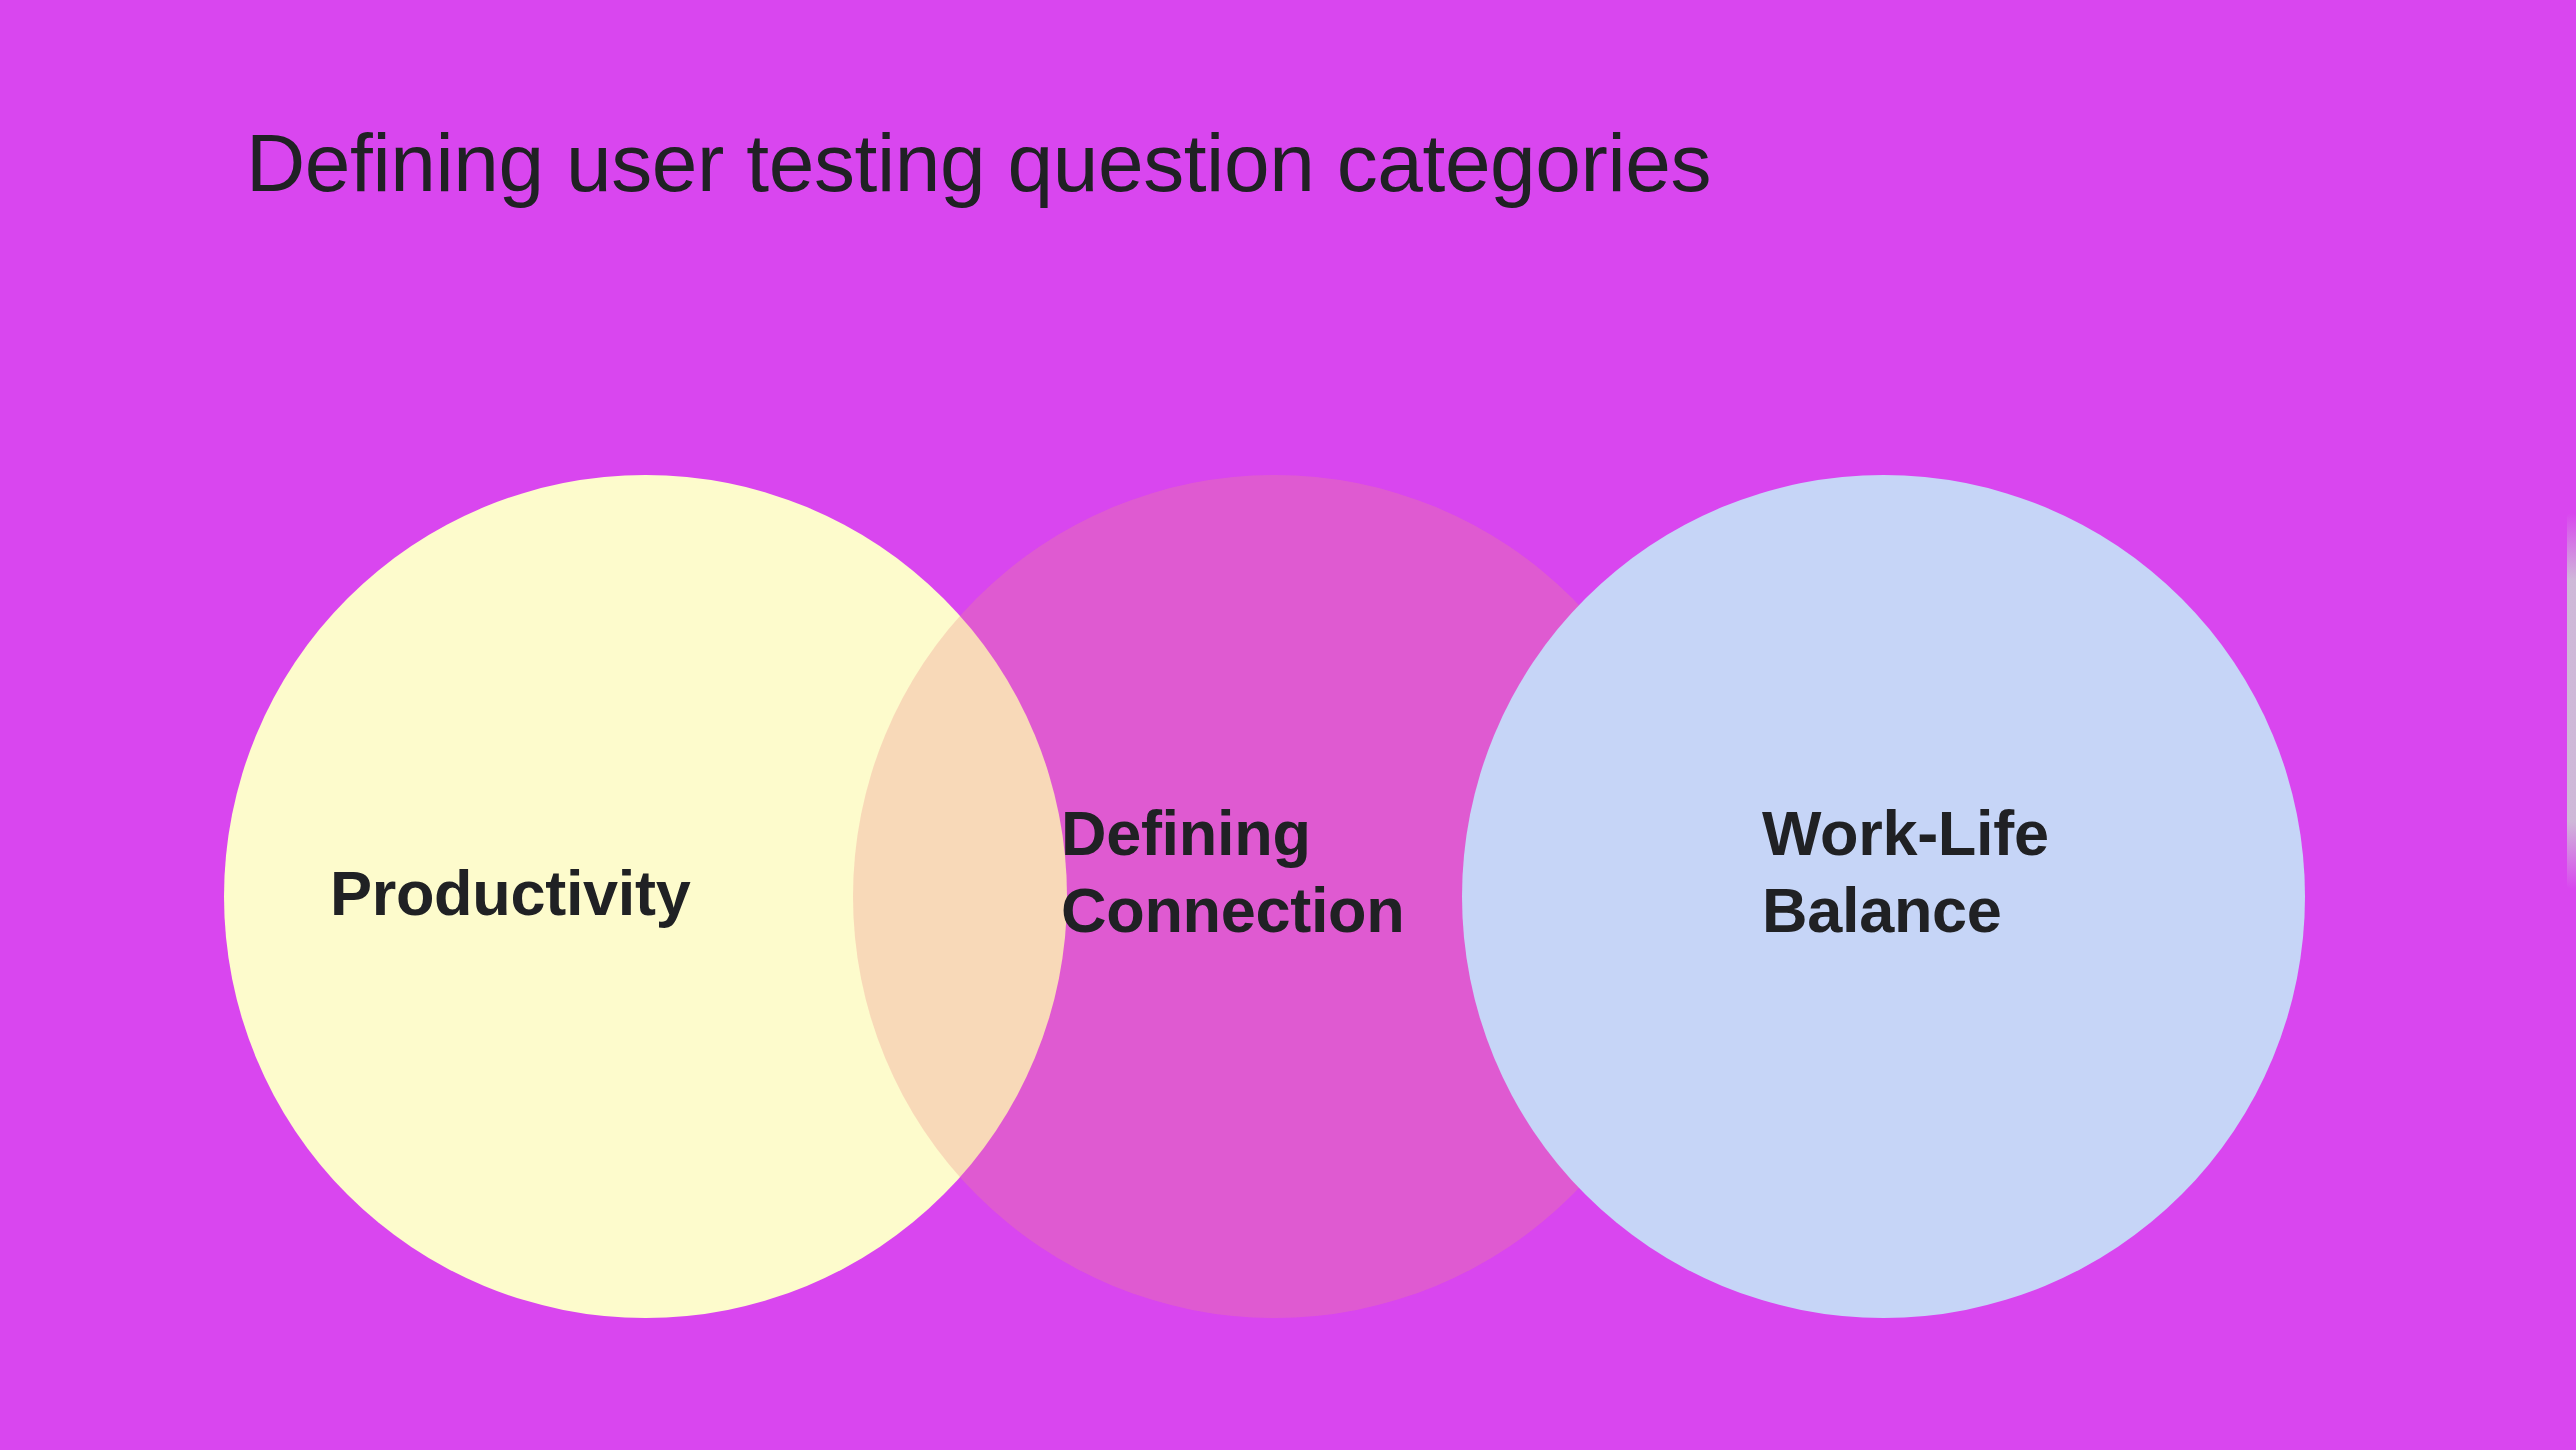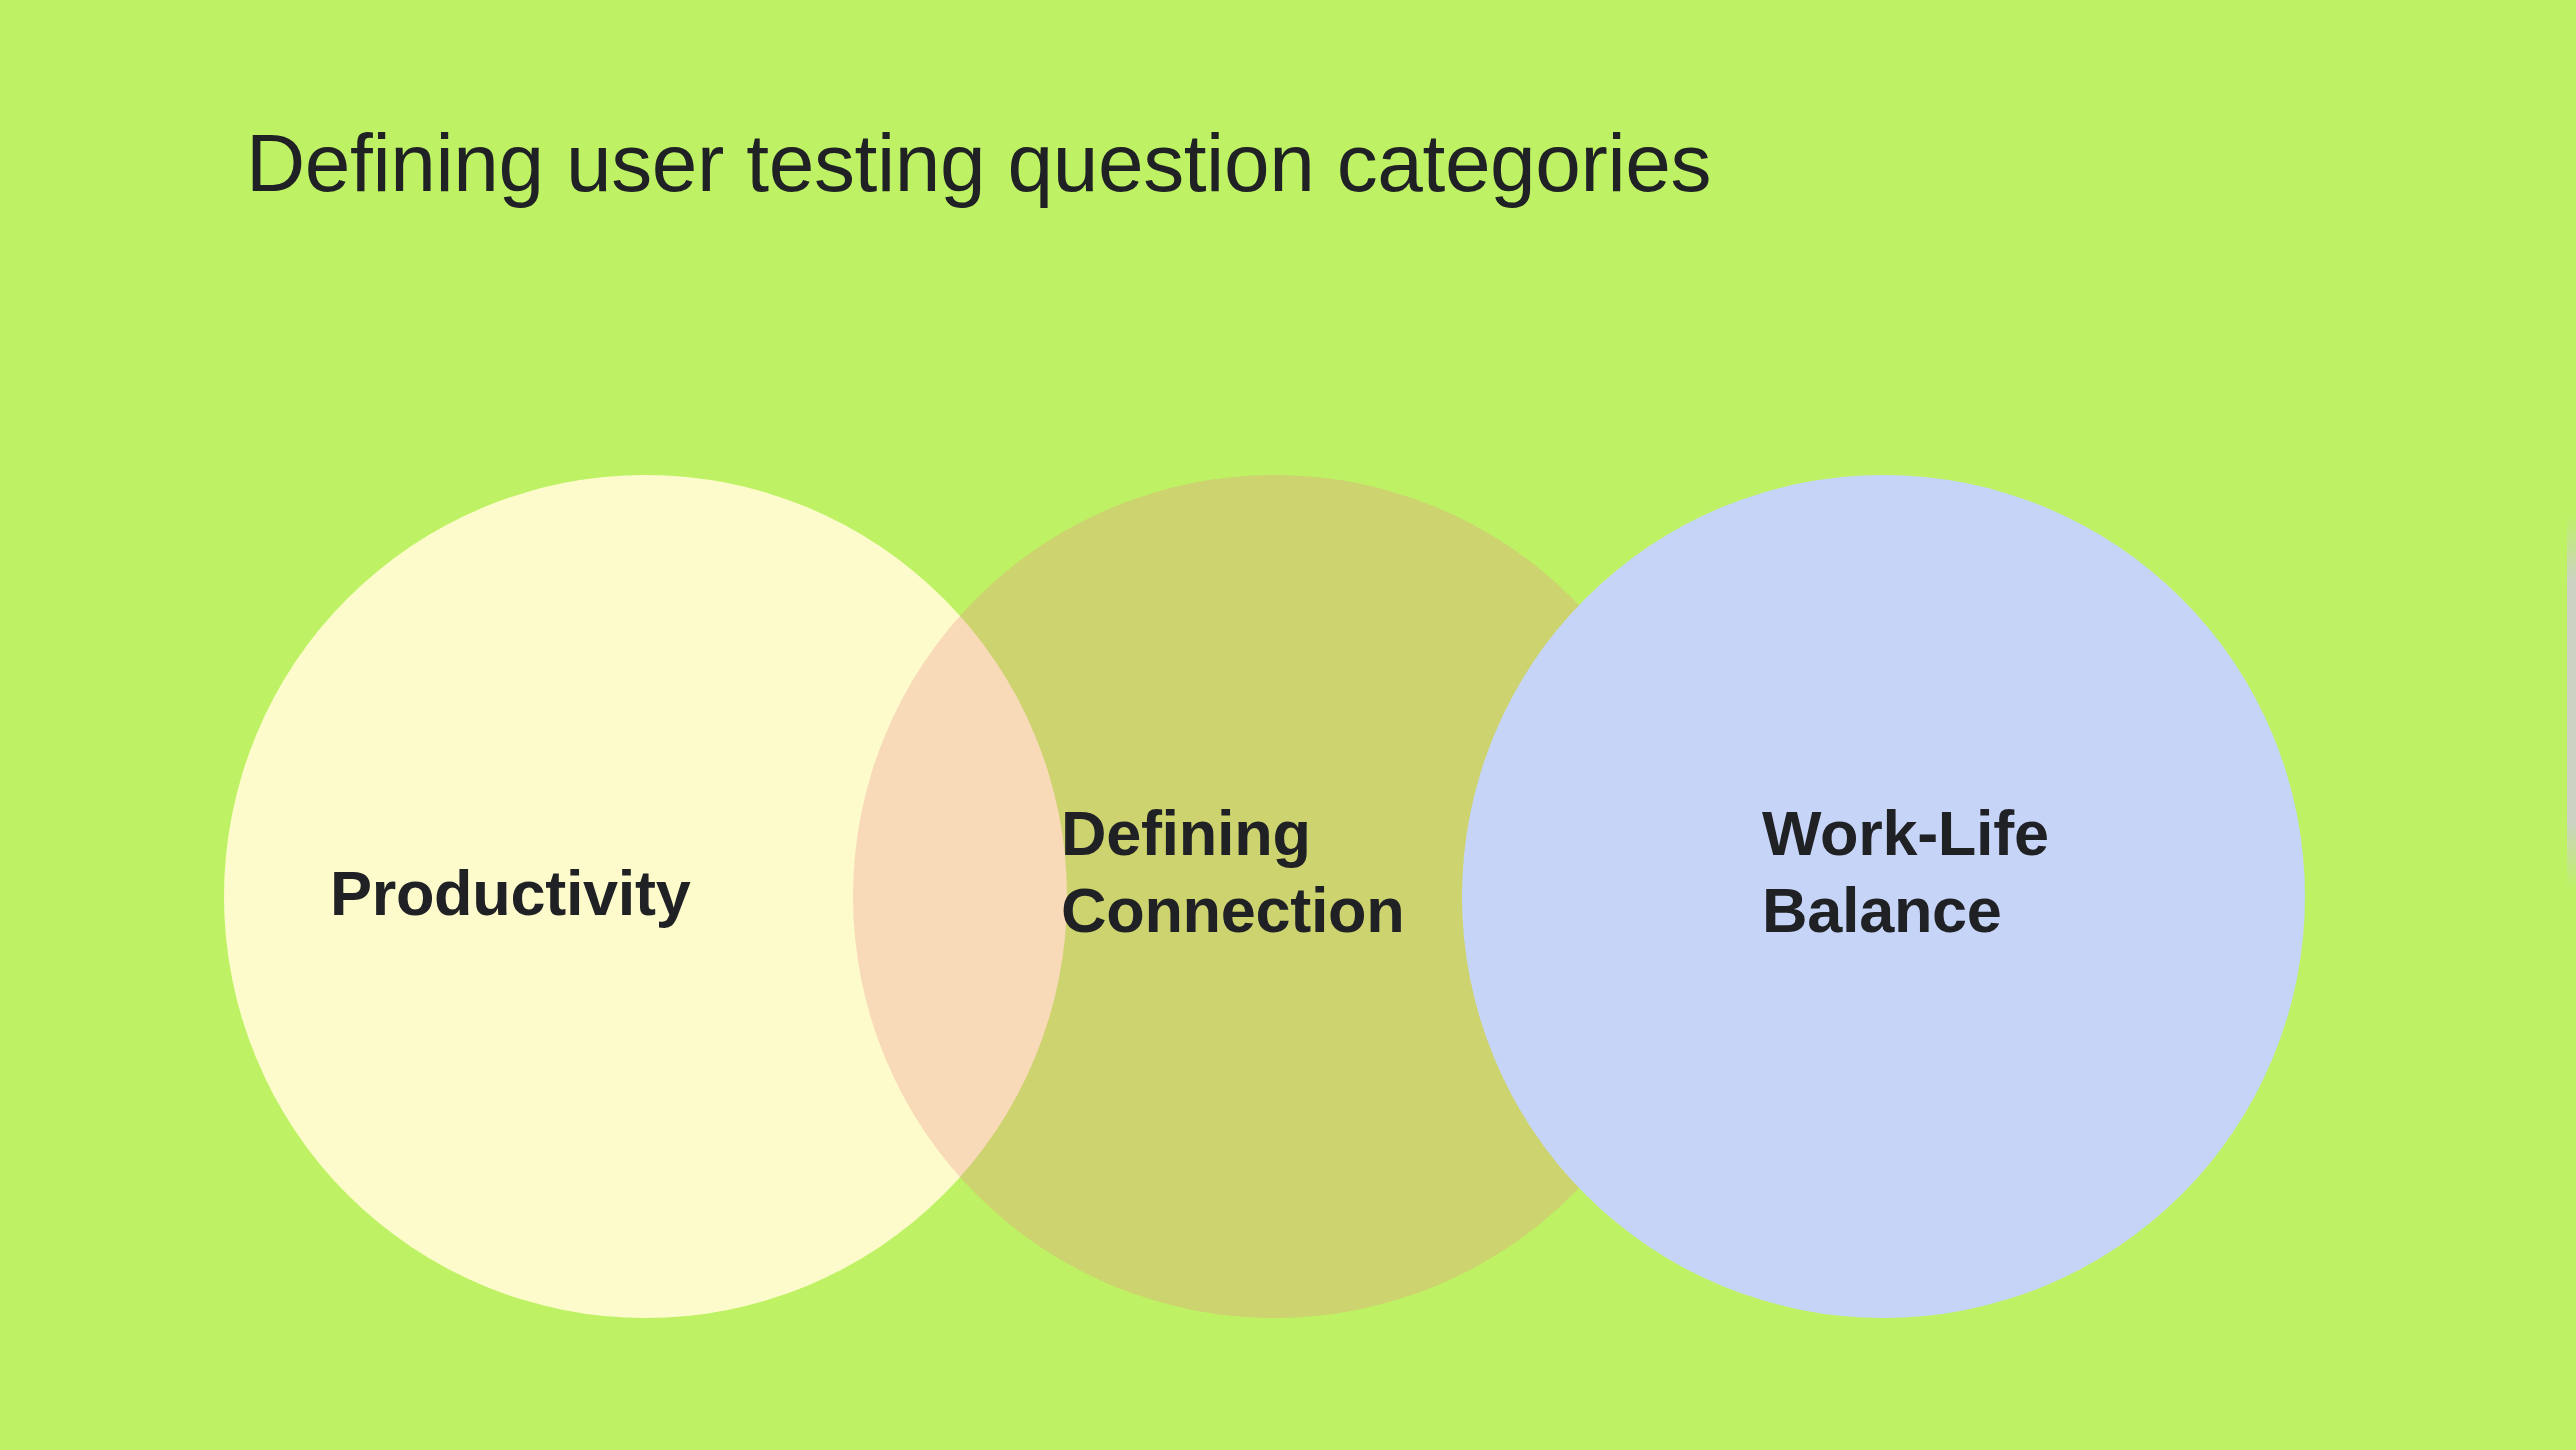--- a/index.html
+++ b/index.html
@@ -9,21 +9,21 @@
   }
   body {
     font-family: "Liberation Sans", "DejaVu Sans", sans-serif;
     -webkit-font-smoothing: antialiased;
   }
 
   #slide {
     position: relative;
     width: 2576px;
     height: 1450px;
-    background: #bef264;
+    background: #d946ef;
     overflow: hidden;
   }
 
   
   #slide-title {
     position: absolute;
     left: 246px;
     top: 109px;
     width: 2138px;
     font-size: 82px;

